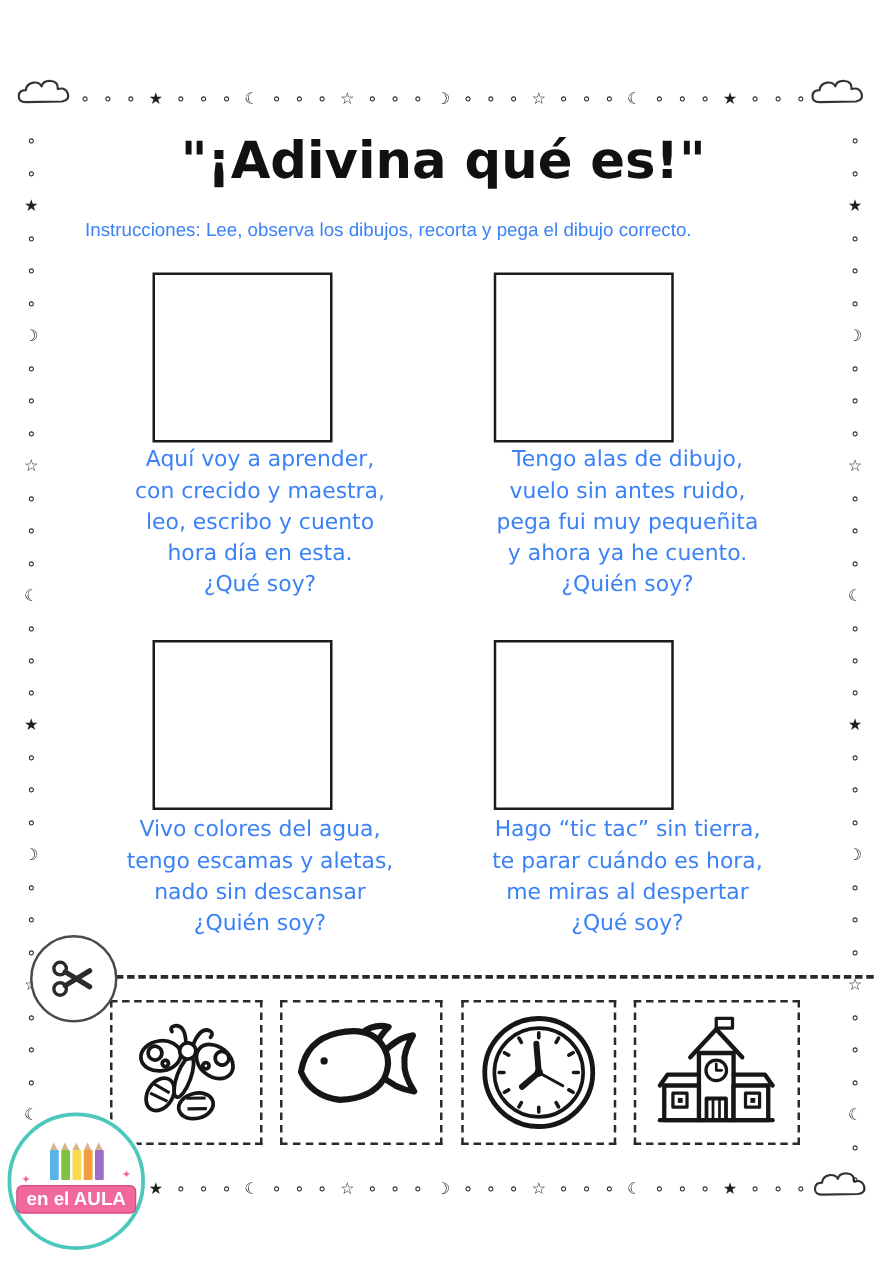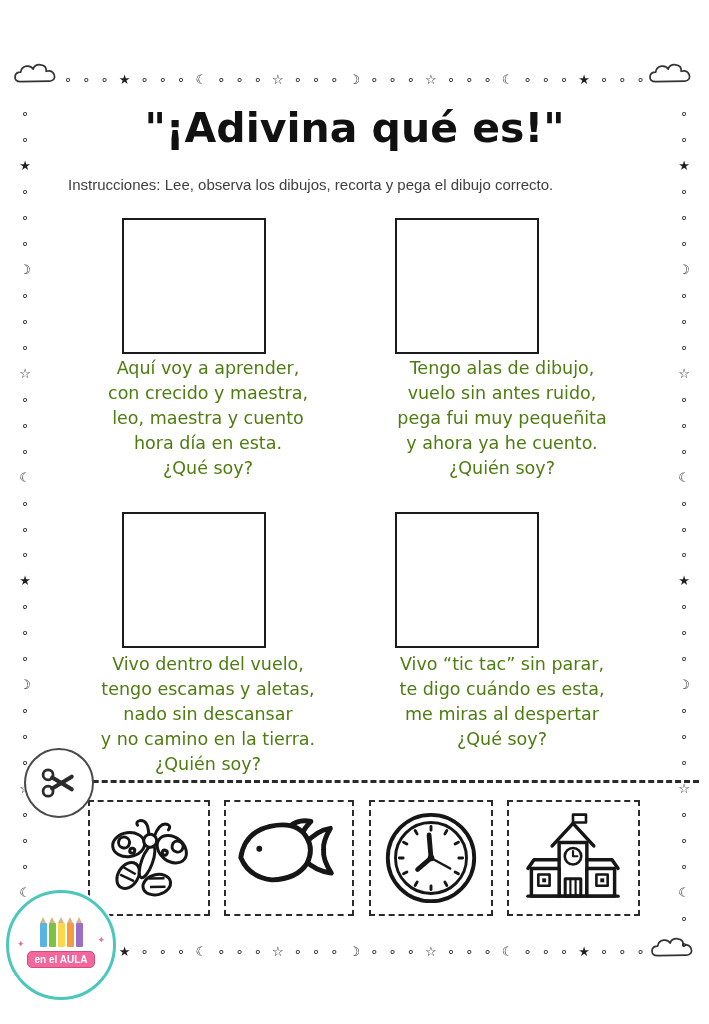--- a/index.html
+++ b/index.html
@@ -19,30 +19,30 @@
   .border-v.left{left:16px;}
   .border-v.right{right:16px;}
   .cloud{position:absolute;}
   .cloud.tl{left:12px; top:60px;}
   .cloud.tr{right:10px; top:60px;}
   .cloud.br{right:8px; top:934px;}
   
   .title{position:absolute; top:104px; left:0; right:0; text-align:center;
     font-size:41px; font-weight:800; letter-spacing:0; color:#111;}
   .instructions{position:absolute; top:176px; left:68px; right:40px;
-    font-family:"Liberation Sans", sans-serif; font-size:15px; color:#404040;}
+    font-family:"Liberation Sans", sans-serif; font-size:15px; color:#3b82f6;}
   
   .paste-box{position:absolute; width:140px; height:132px; border:2.5px solid #1b1b1b; background:#fff;}
   .pb1{left:122px; top:218px;}
   .pb2{left:395px; top:218px;}
   .pb3{left:122px; top:512px;}
   .pb4{left:395px; top:512px;}
   
   .riddle-text{position:absolute; width:300px; text-align:center;
-    font-size:17.5px; line-height:25px; color:#4d7c0f;}
+    font-size:17.5px; line-height:25px; color:#3b82f6;}
   .riddle-text span{display:block;}
   .r1{left:58px; top:356px;}
   .r2{left:352px; top:356px;}
   .r3{left:58px; top:652px;}
   .r4{left:352px; top:652px;}
   
   .cut-line{position:absolute; left:30px; right:10px; top:780px;
     border-top:3px dashed #2a2a2a; height:0;}
   .scissors-badge{position:absolute; left:24px; top:748px; width:66px; height:66px;
     border-radius:50%; background:#fff; border:2px solid #4a4a4a; z-index:3;
@@ -57,21 +57,21 @@
   .logo{position:absolute; left:6px; top:890px; width:104px; height:104px; z-index:5;
     border-radius:50%; background:#fff; border:3px solid #4cc7bc;
     display:flex; flex-direction:column; align-items:center; justify-content:center;
     box-shadow:0 0 0 2px #fff;}
   .pencil-row{display:flex; align-items:flex-end; gap:2px; margin-bottom:4px;}
   .pencil{display:inline-block; width:7px; height:24px; border-radius:1px; position:relative;}
   .pencil::before{content:""; position:absolute; top:-6px; left:0;
     border-left:3.5px solid transparent; border-right:3.5px solid transparent;
     border-bottom:6px solid #d9b38c;}
   .logo-banner{background:#f2689c; border:1px solid #d14d7f; border-radius:5px;
-    padding:2px 7px; color:#fff; font-weight:700; font-size:10px;
+    padding:2px 7px; color:#fff; font-weight:700; font-size:15px;
     font-family:"Liberation Sans", sans-serif; white-space:nowrap;}
   .logo-star{position:absolute; color:#f2689c; font-size:9px;}
   .ls-left{left:8px; top:46px;}
   .ls-right{right:8px; top:42px;}
   svg{display:block;}
 </style>
 </head>
 <body>
 
 <div class="page">
@@ -232,41 +232,40 @@
   <div class="instructions">Instrucciones: Lee, observa los dibujos, recorta y pega el dibujo correcto.</div>
 
   <div class="paste-box pb1"></div>
   <div class="paste-box pb2"></div>
   <div class="paste-box pb3"></div>
   <div class="paste-box pb4"></div>
 
   <div class="riddle-text r1">
       <span>Aquí voy a aprender,</span>
       <span>con crecido y maestra,</span>
-      <span>leo, maestra y cuento</span>
+      <span>leo, escribo y cuento</span>
       <span>hora día en esta.</span>
       <span>¿Qué soy?</span>
     </div>
   <div class="riddle-text r2">
       <span>Tengo alas de dibujo,</span>
       <span>vuelo sin antes ruido,</span>
       <span>pega fui muy pequeñita</span>
       <span>y ahora ya he cuento.</span>
       <span>¿Quién soy?</span>
     </div>
   <div class="riddle-text r3">
-      <span>Vivo dentro del vuelo,</span>
+      <span>Vivo colores del agua,</span>
       <span>tengo escamas y aletas,</span>
       <span>nado sin descansar</span>
-      <span>y no camino en la tierra.</span>
       <span>¿Quién soy?</span>
     </div>
   <div class="riddle-text r4">
-      <span>Vivo “tic tac” sin parar,</span>
-      <span>te digo cuándo es esta,</span>
+      <span>Hago “tic tac” sin tierra,</span>
+      <span>te parar cuándo es hora,</span>
       <span>me miras al despertar</span>
       <span>¿Qué soy?</span>
     </div>
 
   <div class="cut-line"></div>
   <div class="scissors-badge">
     <svg viewBox="0 0 44 44" width="40" height="40">
         <g stroke="#2b2b2b" fill="none">
       <circle cx="10" cy="13" r="5.5" stroke-width="3"></circle>
       <circle cx="10" cy="31" r="5.5" stroke-width="3"></circle>

